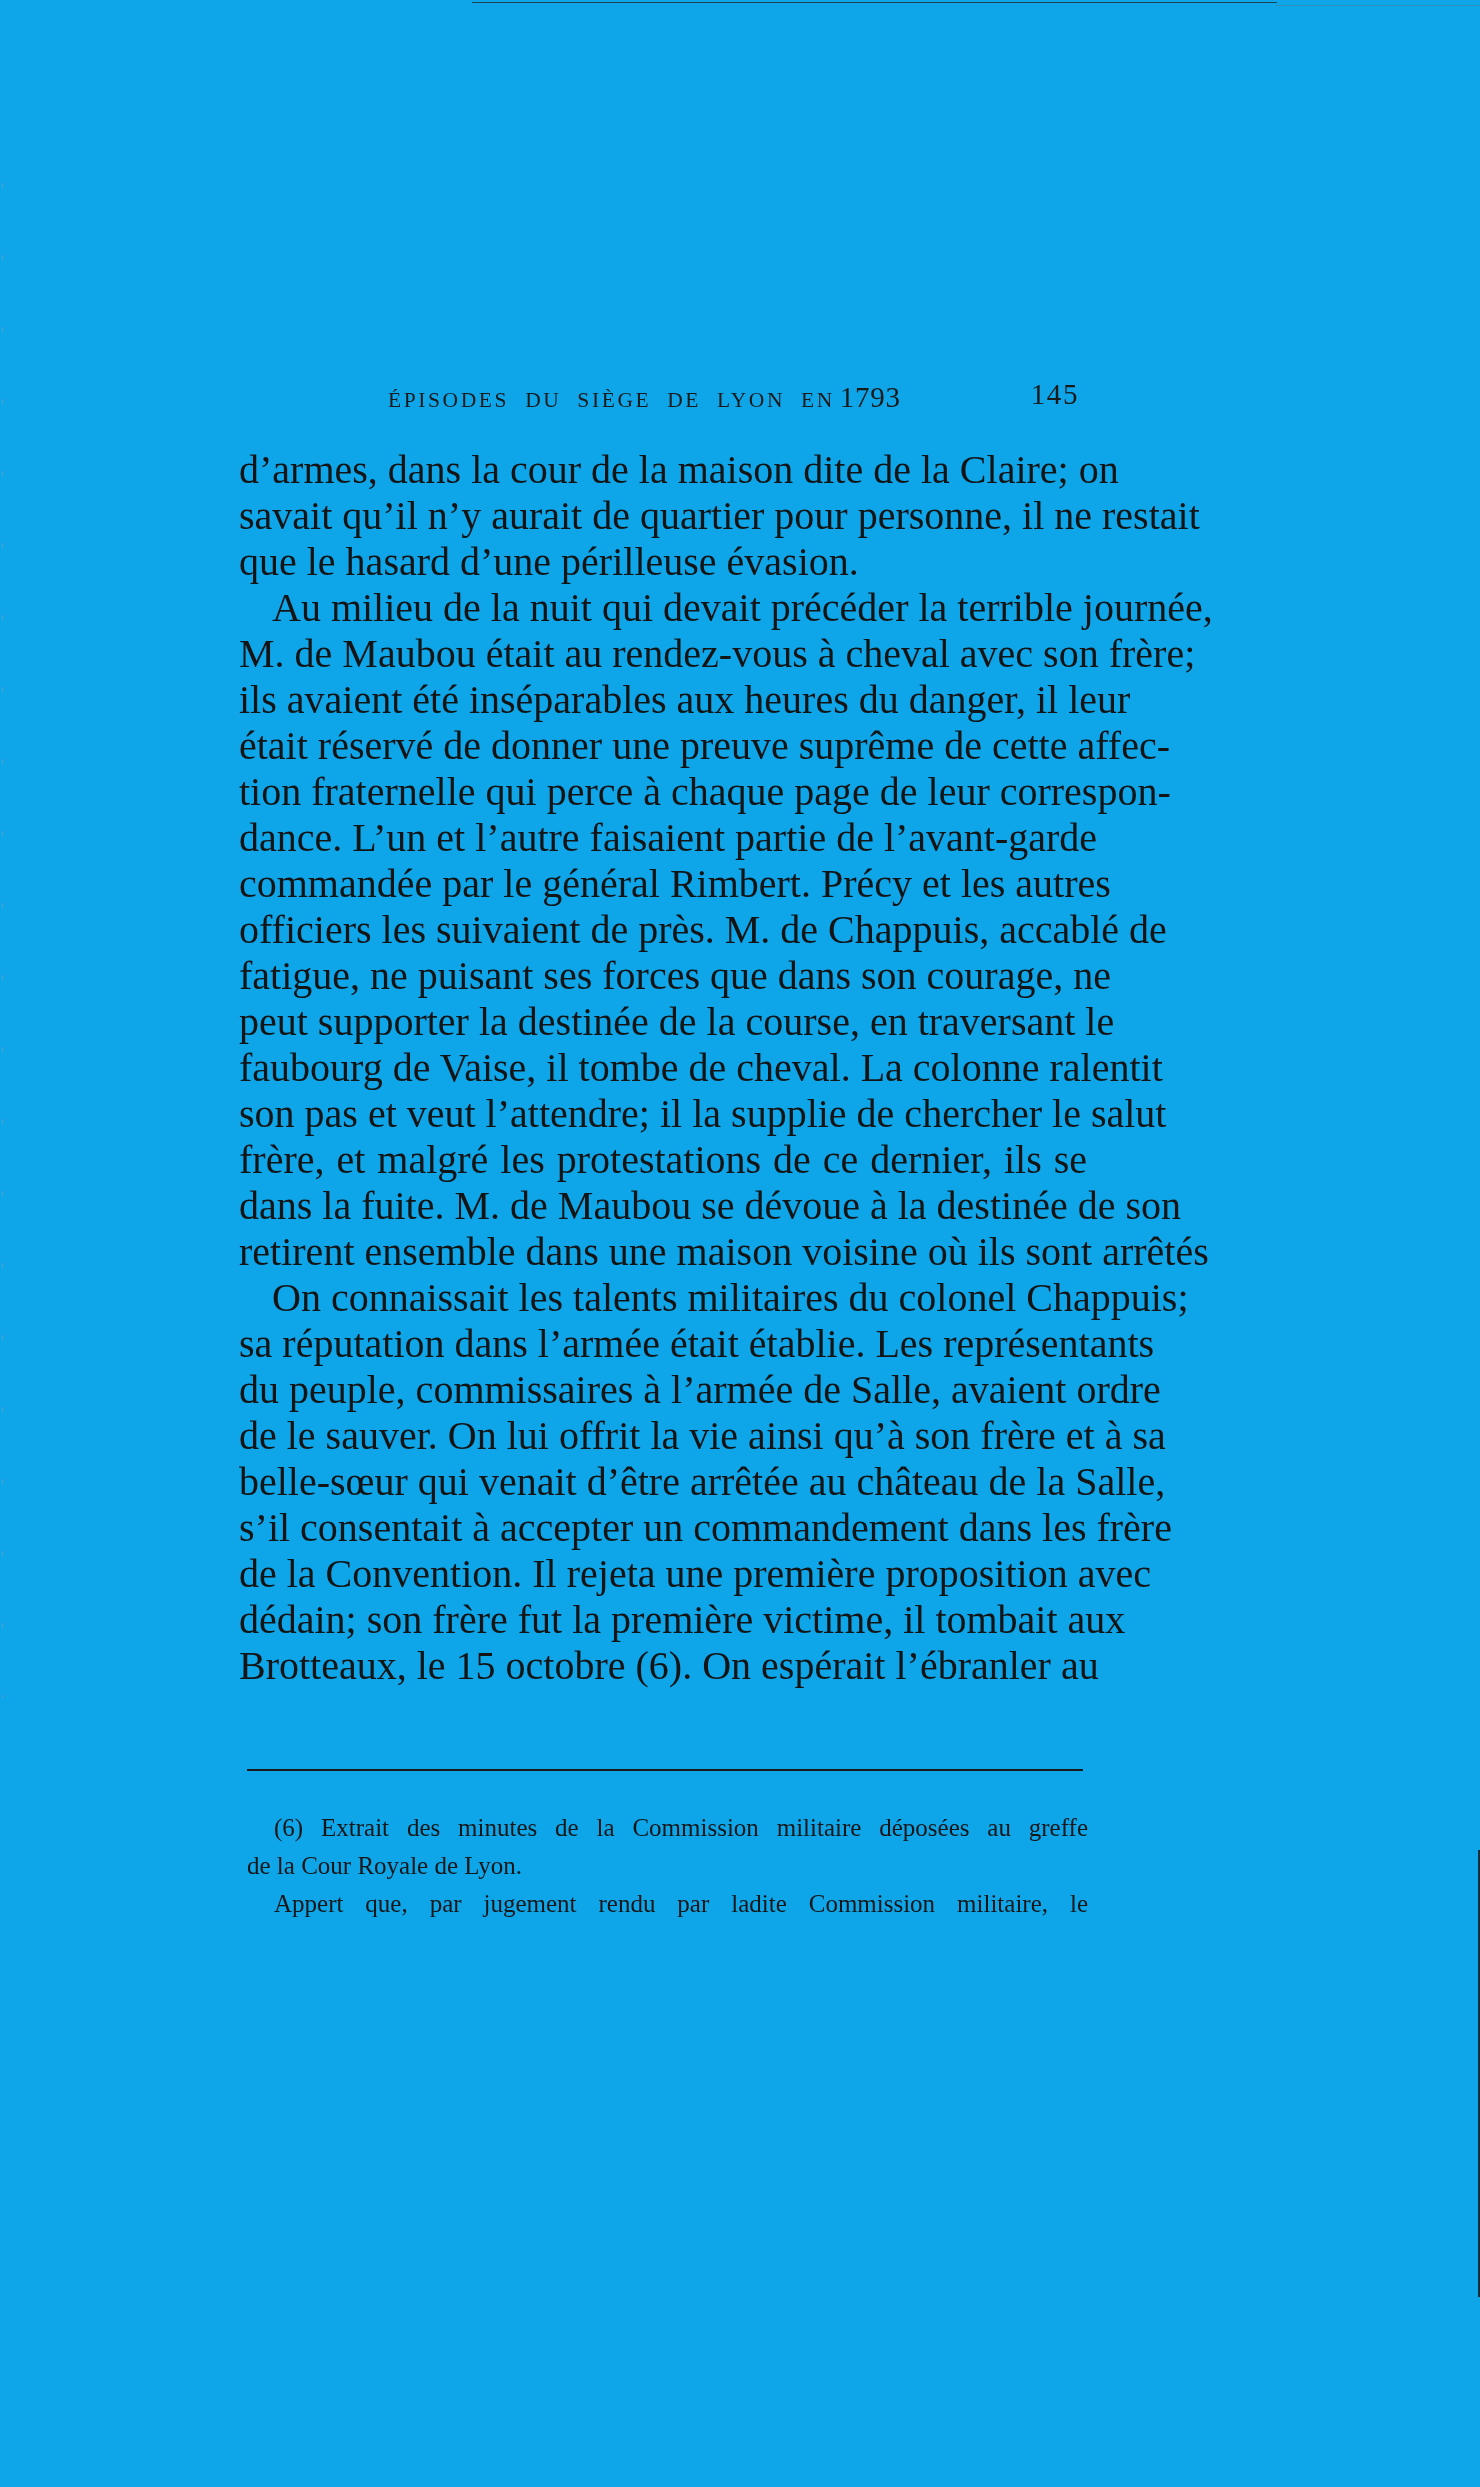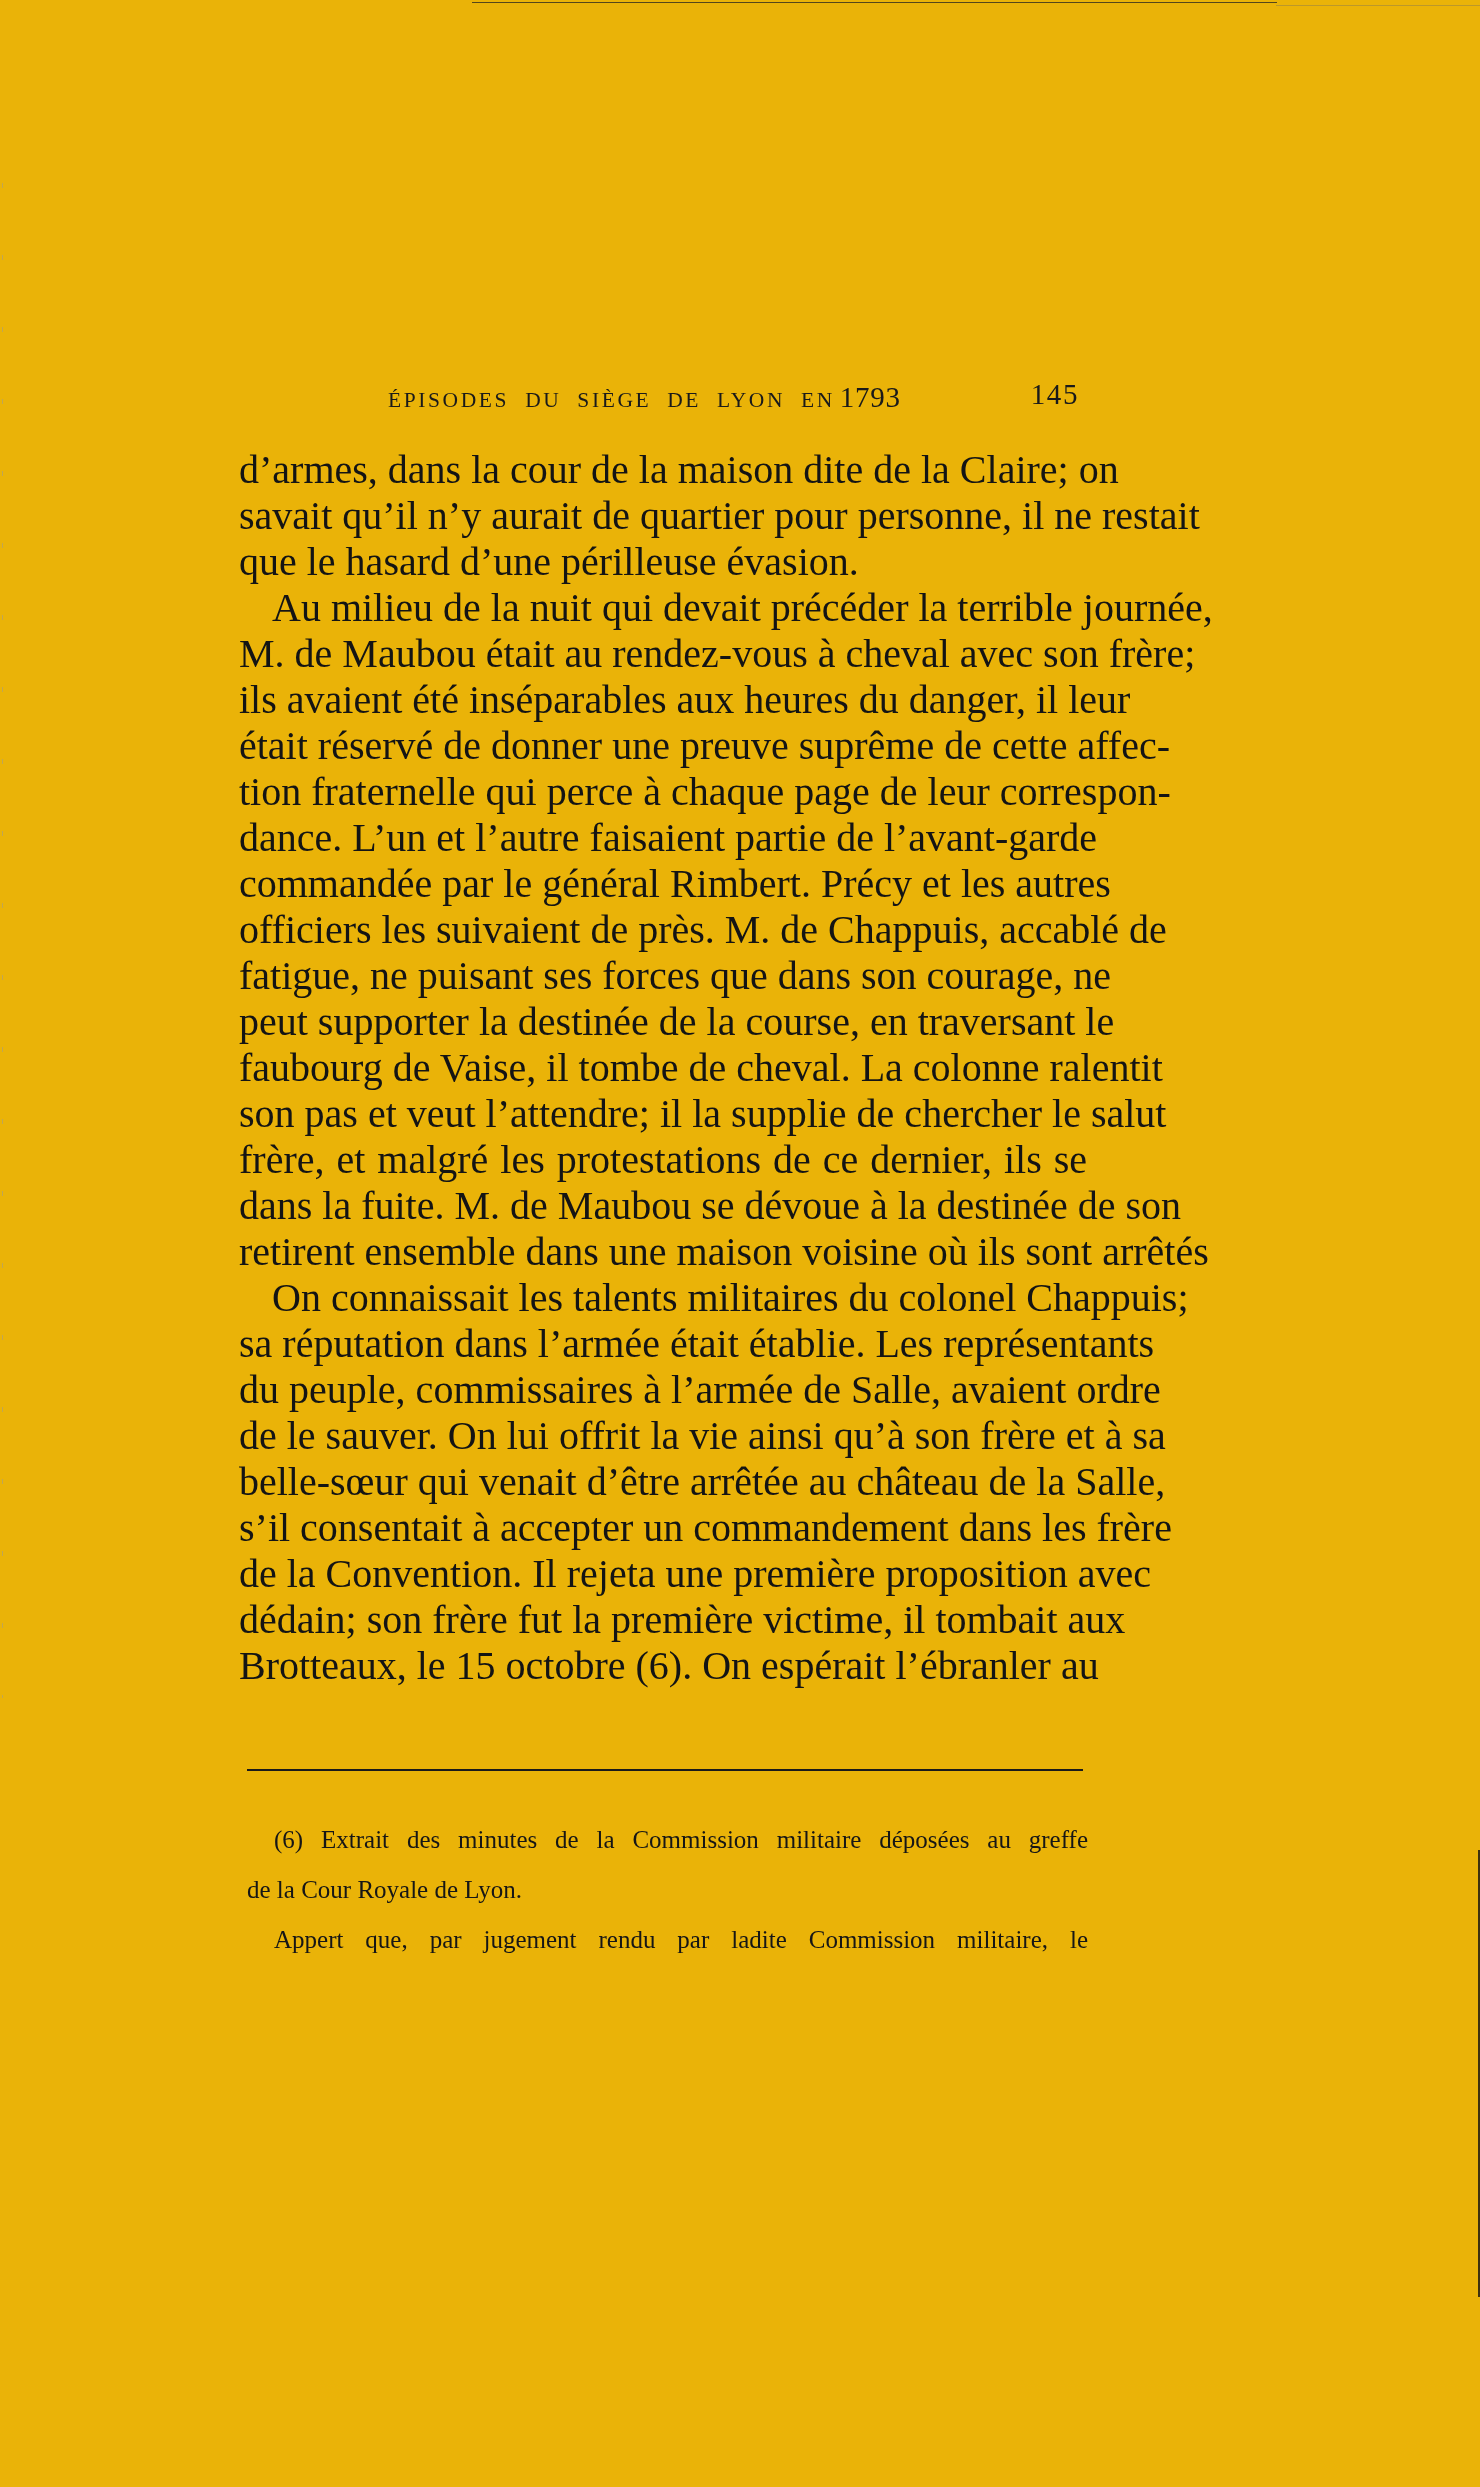--- a/index.html
+++ b/index.html
@@ -1,17 +1,17 @@
 <!DOCTYPE html>
 <html style="font-size:12.8px"><head>
 <meta charset="utf-8">
 <style>
   html, body { margin: 0; padding: 0; background: #ffffff; }
   body { width: 1481px; height: 2487px; position: relative; overflow: hidden; }
-  .page { position: absolute; left: 0; top: 0; width: 1481px; height: 2487px; background: #eab308; }
+  .page { position: absolute; left: 0; top: 0; width: 1481px; height: 2487px; background: #0ea5e9; }
 
   .scan-top { position: absolute; top: 1.6px; left: 472px; width: 805px; height: 1.6px; background: #222; opacity: .75; }
   .scan-top2 { position: absolute; top: 4.8px; left: 1276px; width: 207px; height: 0.8px; background: #666; opacity: .35; }
   .scan-right { position: absolute; left: 1478px; top: 1850px; width: 2.4px; height: 447px; background: #111; opacity: .8; }
   .scan-left { position: absolute; left: 1.6px; top: 183px; width: 1.6px; height: 1515px;
                background: repeating-linear-gradient(to bottom, #999 0 4.8px, transparent 4.8px 72px); opacity: .5; }
 
   .running-head { position: absolute; top: 381px; left: 388px; width: 702px; height: 35px;
                   font-family: "Liberation Serif", "DejaVu Serif", serif; color: #1a1a1a; }
   .rh-title { position: absolute; left: 0; top: 0; font-size: 21.5px; letter-spacing: 2.6px; word-spacing: 8px; white-space: nowrap; }
@@ -21,21 +21,21 @@
   .body-text { position: absolute; left: 239px; top: 447px; width: 848px;
                font-family: "Liberation Serif", "DejaVu Serif", serif; font-size: 40px; line-height: 46px; color: #141414; }
   .line { display: block; height: 46px; white-space: nowrap; text-align: justify; text-align-last: justify; }
   .line.last { text-align-last: left; }
   .line.indent { padding-left: 33px; }
 
   .footnote-rule { position: absolute; left: 247px; top: 1769px; width: 836px; height: 1.6px; background: #1a1a1a; }
 
   .footnotes { position: absolute; left: 247px; top: 1809px; width: 841px;
                font-family: "Liberation Serif", "DejaVu Serif", serif; font-size: 25px; line-height: 38px; color: #161616; }
-  .fn-line { display: block; height: 38px; white-space: nowrap; text-align: justify; text-align-last: justify; margin-top: 12px; }
+  .fn-line { display: block; height: 38px; white-space: nowrap; text-align: justify; text-align-last: justify; }
   .fn-line.last { text-align-last: left; }
   .fn-line.indent { padding-left: 27px; }
 </style>
 </head>
 <body>
 
 <div class="page">
   <div class="scan-top"></div>
   <div class="scan-top2"></div>
   <div class="scan-left"></div>

